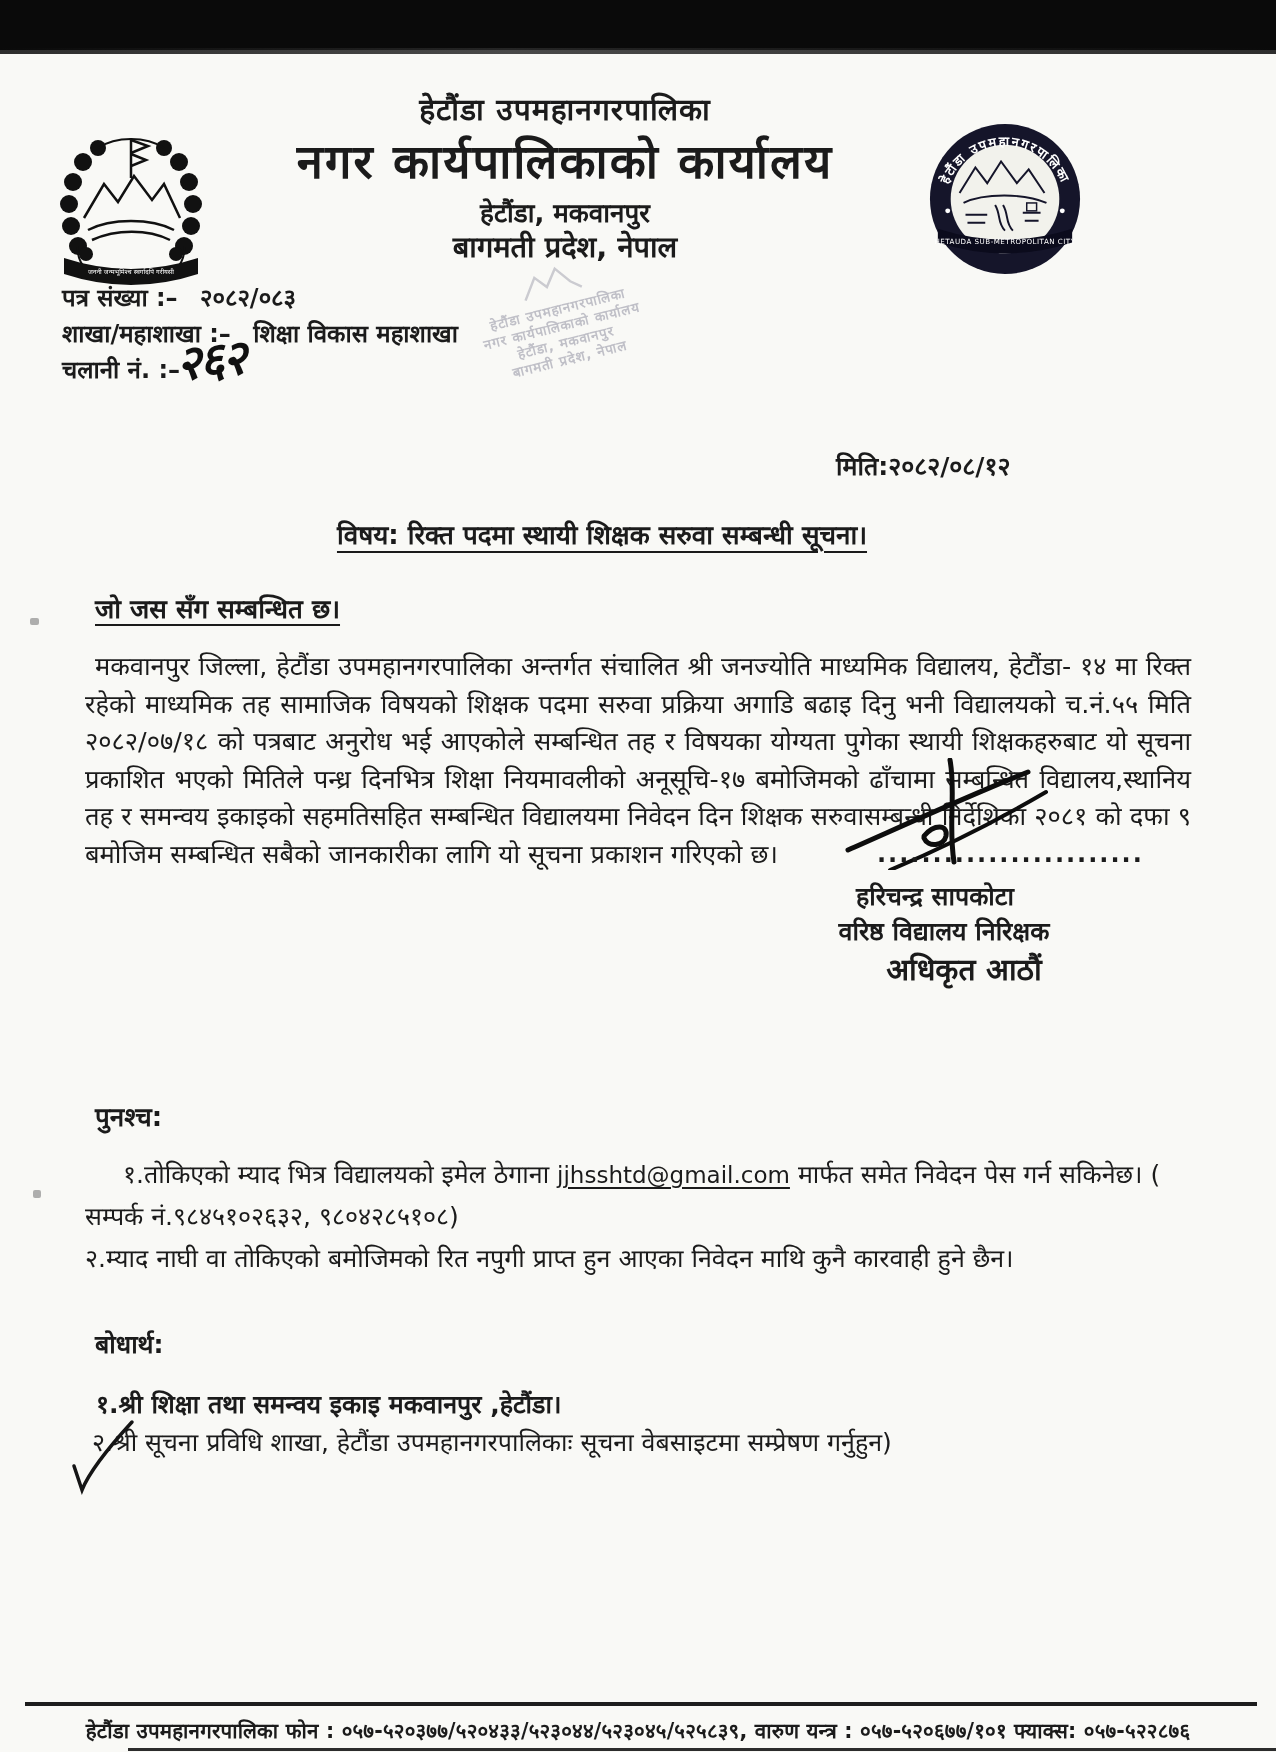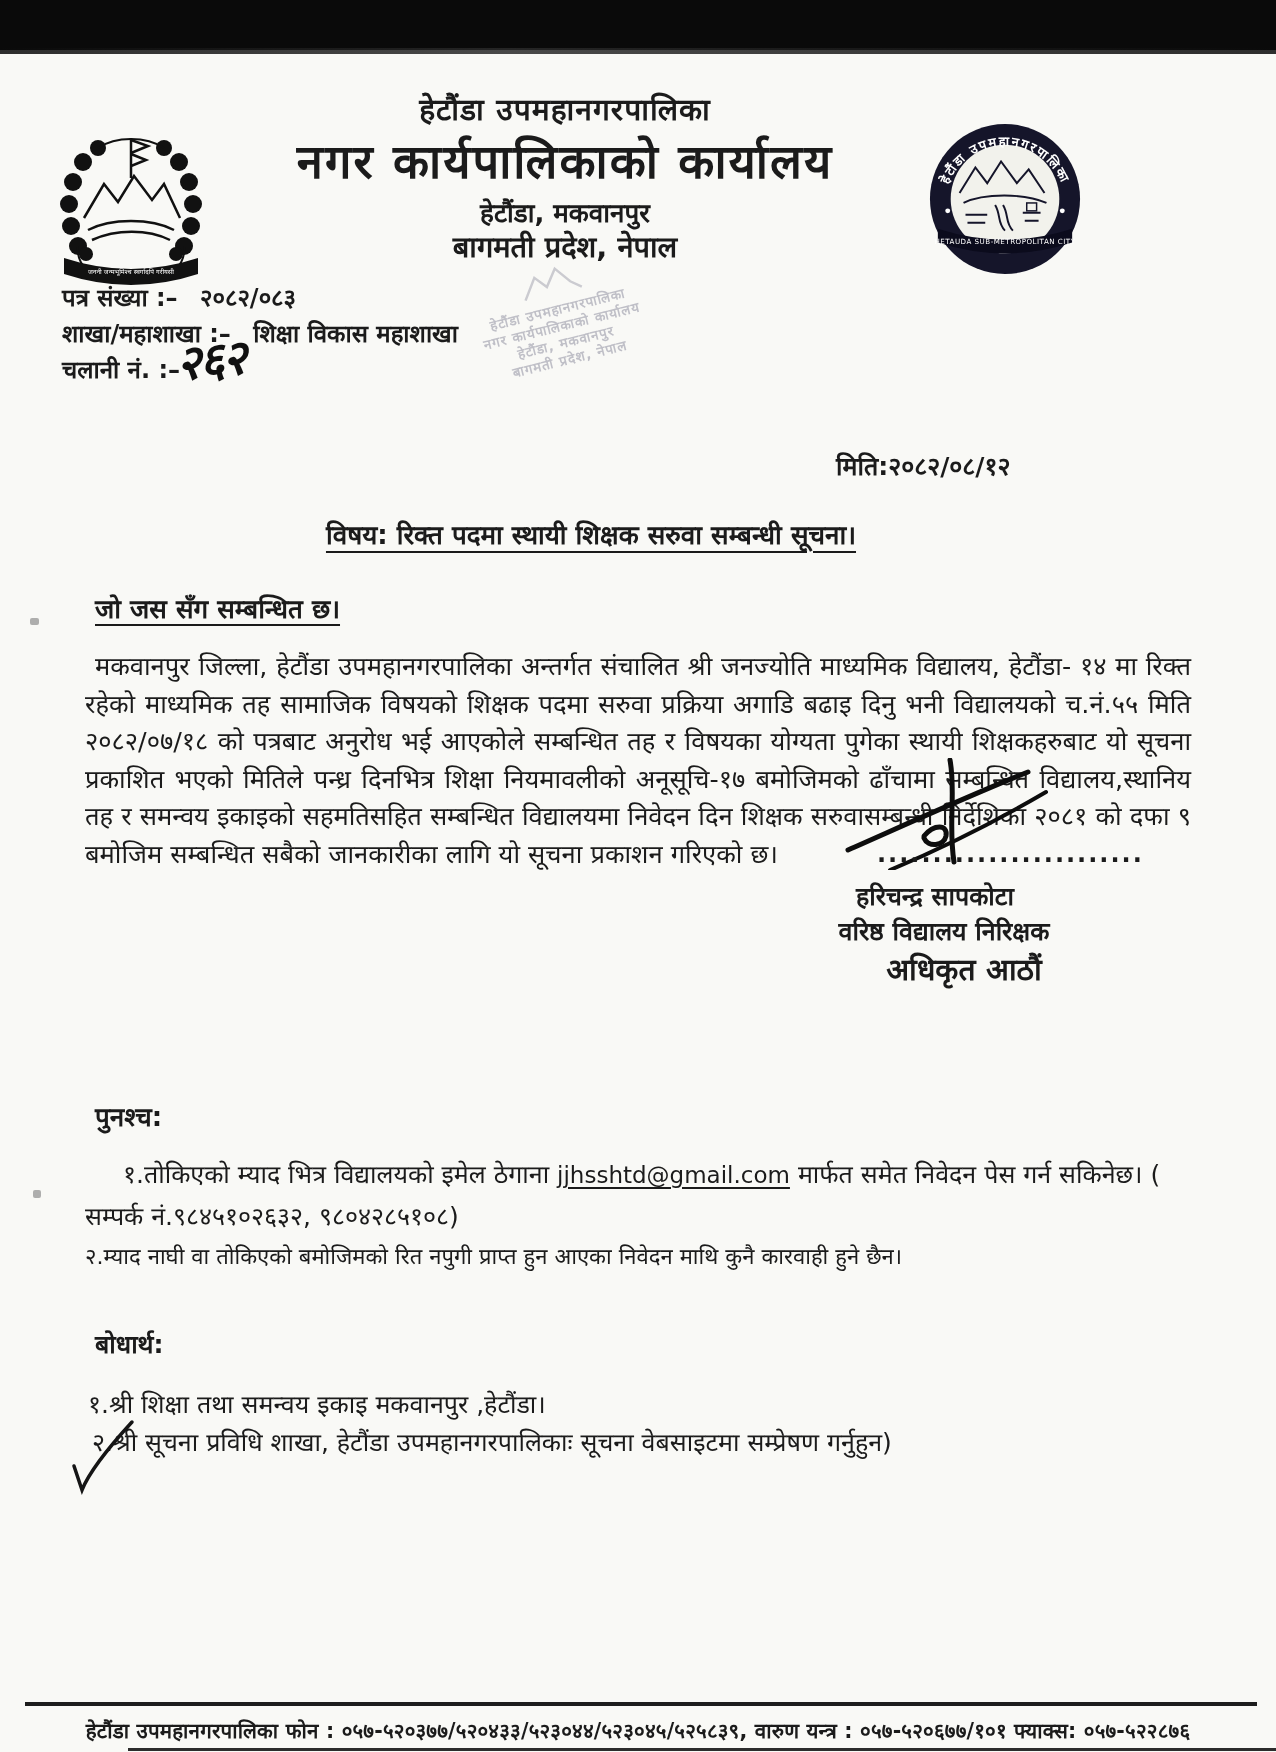--- a/index.html
+++ b/index.html
@@ -32,43 +32,43 @@
   }
   
   .stamp{
     left:452px;top:262px;width:230px;height:170px;
     transform:rotate(-14deg);
     color:#9d9dab;opacity:.62;text-align:center;font-weight:600;
   }
   .stamp div{font-size:13.5px;line-height:17px;letter-spacing:1px;}
   .date-line{left:836px;top:448px;font-size:25px;font-weight:600;}
   .subject{
-    left:1px;top:516px;width:1180px;font-size:26px;font-weight:600;
+    left:12px;top:516px;width:1180px;font-size:26px;font-weight:600;
     text-decoration:underline;text-underline-offset:7px;
   }
   .salutation{
     left:95px;top:590px;font-size:26px;font-weight:600;
     text-decoration:underline;text-underline-offset:6px;
   }
   .body-par{
     left:85px;top:648px;width:1106px;
     font-size:25.5px;line-height:37.6px;
     text-align:justify;text-indent:10px;font-weight:500;
   }
   .dotted{left:877px;top:840px;font-size:24px;font-weight:bold;letter-spacing:2px;}
   .sig-name{left:856px;top:878px;width:215px;font-size:25px;font-weight:600;text-align:left;}
   .sig-title{left:816px;top:913px;width:256px;font-size:25px;font-weight:600;text-align:center;}
   .sig-rank{left:876px;top:948px;width:176px;font-size:30px;font-weight:600;text-align:center;}
   .ps-head{left:95px;top:1098px;font-size:26px;font-weight:600;}
   .ps1{left:85px;top:1156px;width:1116px;font-size:25px;font-weight:500;margin-left:38px;}
   .ps1 .email{font-size:23px;text-decoration:underline;text-underline-offset:4px;}
   .ps1b{left:85px;top:1198px;width:1116px;font-size:25px;font-weight:500;}
-  .ps2{left:85px;top:1240px;width:1116px;font-size:22px;font-weight:500;}
+  .ps2{left:85px;top:1240px;width:1116px;font-size:25px;font-weight:500;}
   .cc-head{left:95px;top:1326px;font-size:25px;font-weight:600;}
-  .cc1{left:88px;top:1386px;width:1116px;font-size:25px;font-weight:400;}
+  .cc1{left:96px;top:1386px;width:1116px;font-size:25px;font-weight:700;}
   .cc2{left:92px;top:1424px;width:1116px;font-size:25px;font-weight:500;}
   .footer-rule{left:25px;top:1702px;width:1232px;height:4px;background:#1d1d1d;}
   .footer-text{left:0;top:1716px;width:1276px;font-size:20.5px;font-weight:600;letter-spacing:0.2px;}
 </style>
 </head>
 <body>
 
 <div class="page">
 
   <div class="abs scan-bar"></div>

